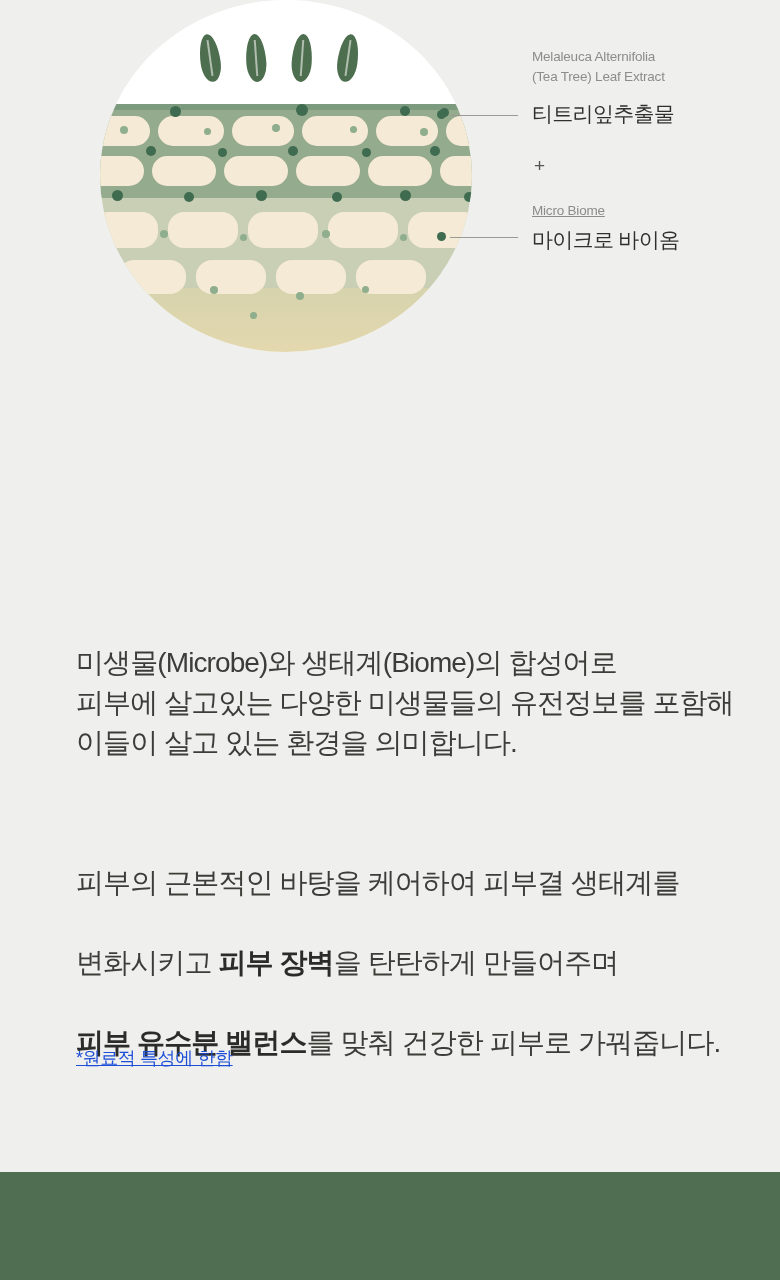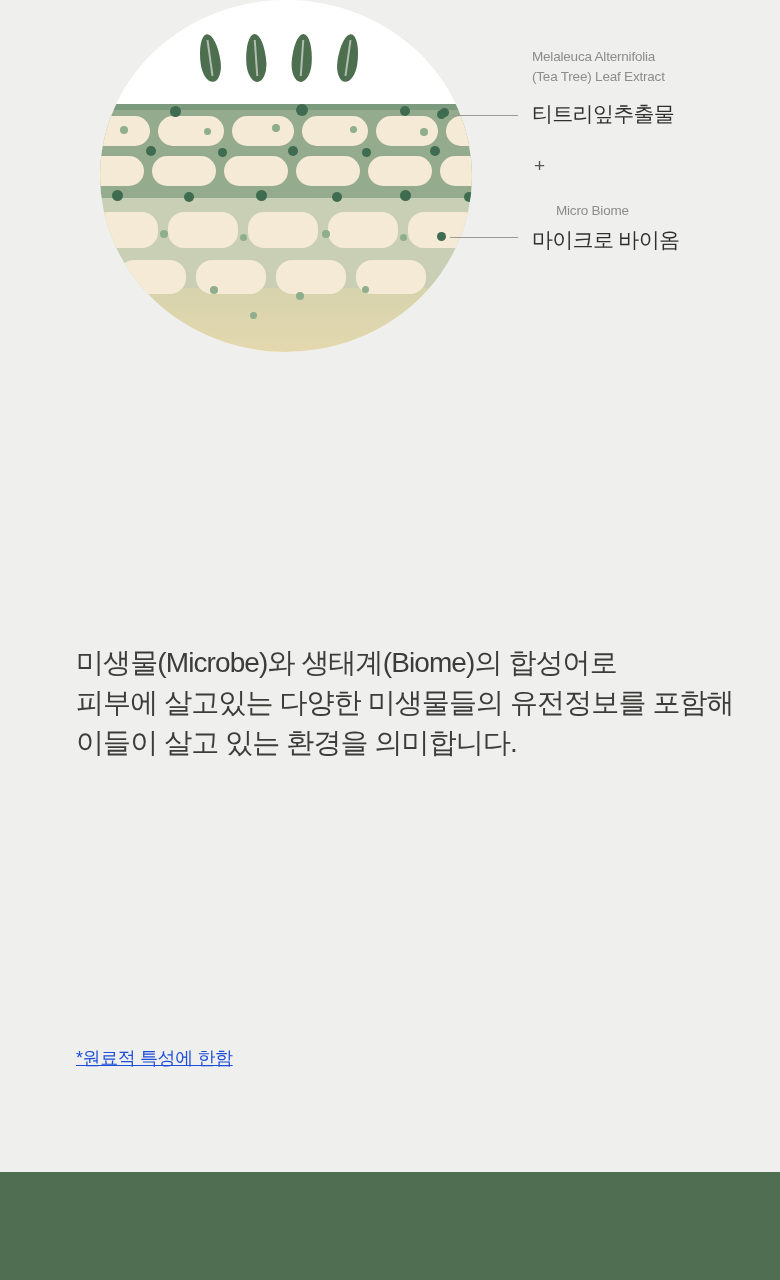--- a/index.html
+++ b/index.html
@@ -256,27 +256,32 @@
     <div class="callout-dot" style="left:437px; top:110px;"></div>
     <div class="callout-line" style="left:450px; top:115px; width:68px;"></div>
     <div class="label-small" style="left:532px; top:47px;">Melaleuca Alternifolia
 (Tea Tree) Leaf Extract</div>
     <div class="label-big" style="left:532px; top:100px;">티트리잎추출물</div>
 
     <div class="label-plus" style="left:534px; top:155px;">+</div>
 
     <div class="callout-dot" style="left:437px; top:232px;"></div>
     <div class="callout-line" style="left:450px; top:237px; width:68px;"></div>
-    <div class="label-small" style="left:556px; top:201px;">Micro Biome</div>
+    <div class="label-small" style="left:532px; top:201px;text-decoration:underline;">Micro Biome</div>
     <div class="label-big" style="left:532px; top:226px;">마이크로 바이옴</div>
   </div>
 
 
 
   <div class="para para1">미생물(Microbe)와 생태계(Biome)의 합성어로
 피부에 살고있는 다양한 미생물들의 유전정보를 포함해
 이들이 살고 있는 환경을 의미합니다.</div>
 
+  <div class="para para2">
+    <span>피부의 근본적인 바탕을 케어하여 피부결 생태계를</span><br>
+    <span>변화시키고 </span><b>피부 장벽</b><span>을 탄탄하게 만들어주며</span><br>
+    <b>피부 유수분 밸런스</b><span>를 맞춰 건강한 피부로 가꿔줍니다.</span>
+  </div>
 
   <div class="footnote">*원료적 특성에 한함</div>
 
   <div class="footer-band"></div>
 </div>
 
 </body></html>

